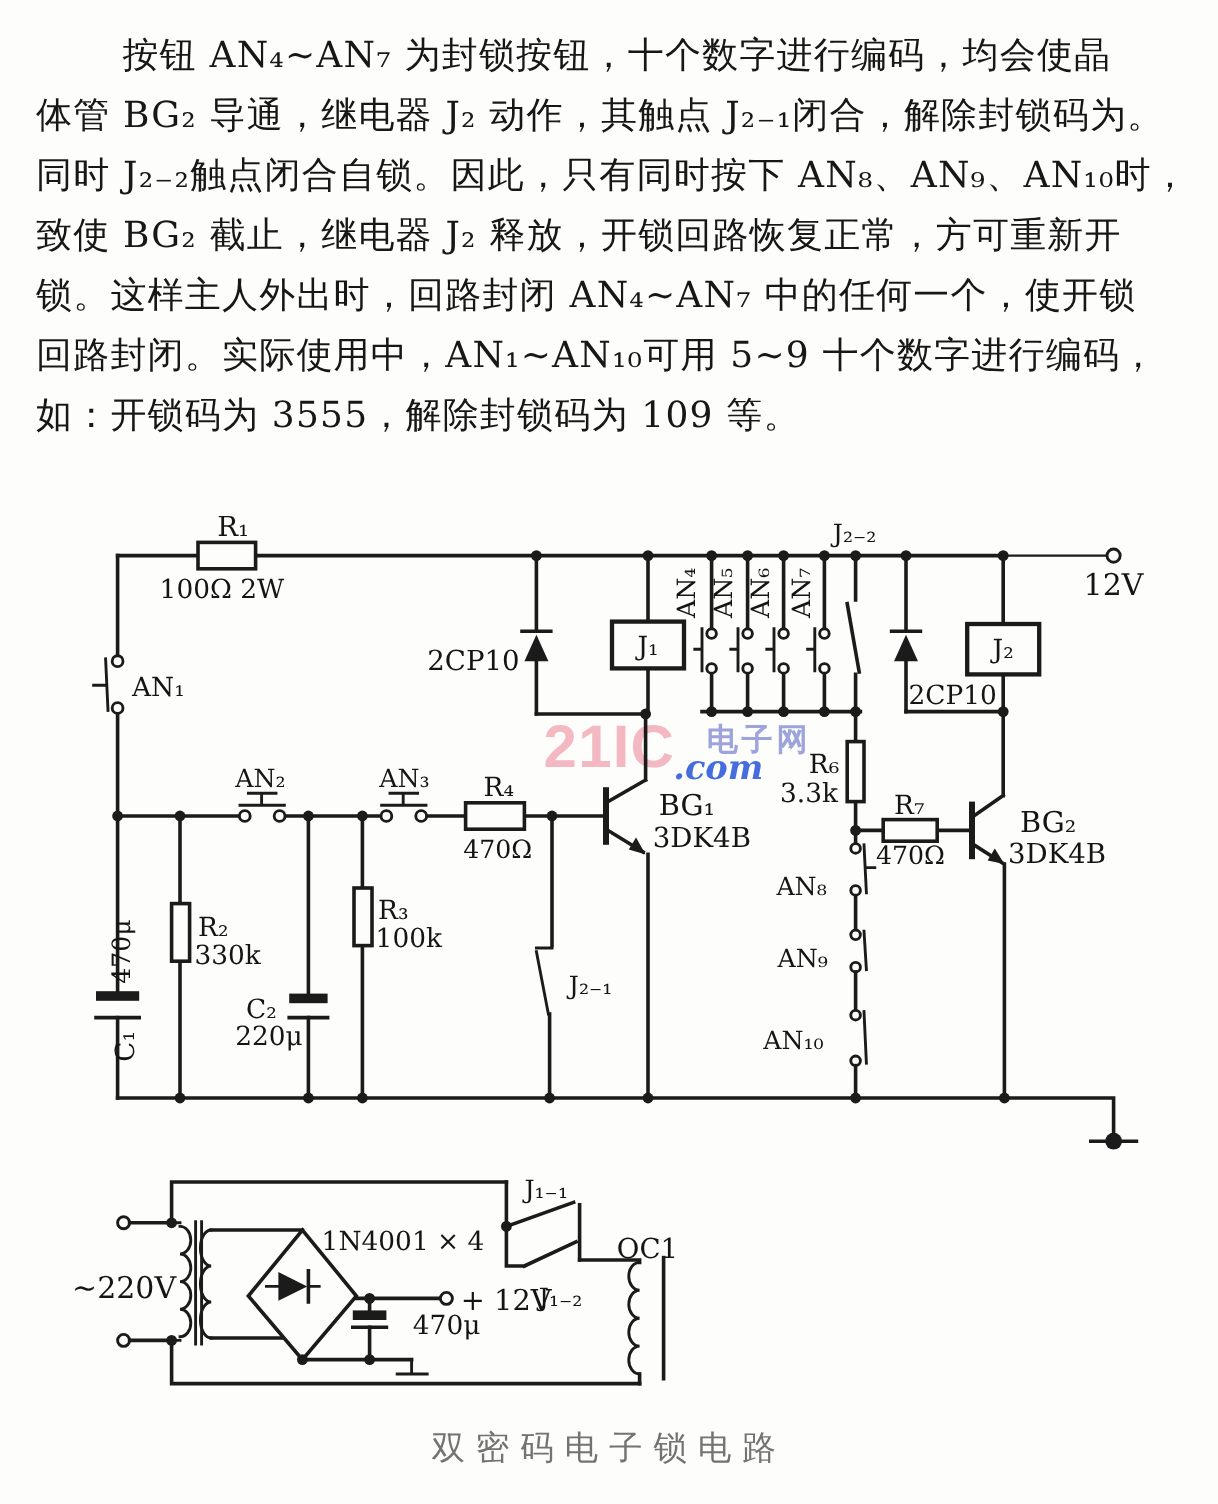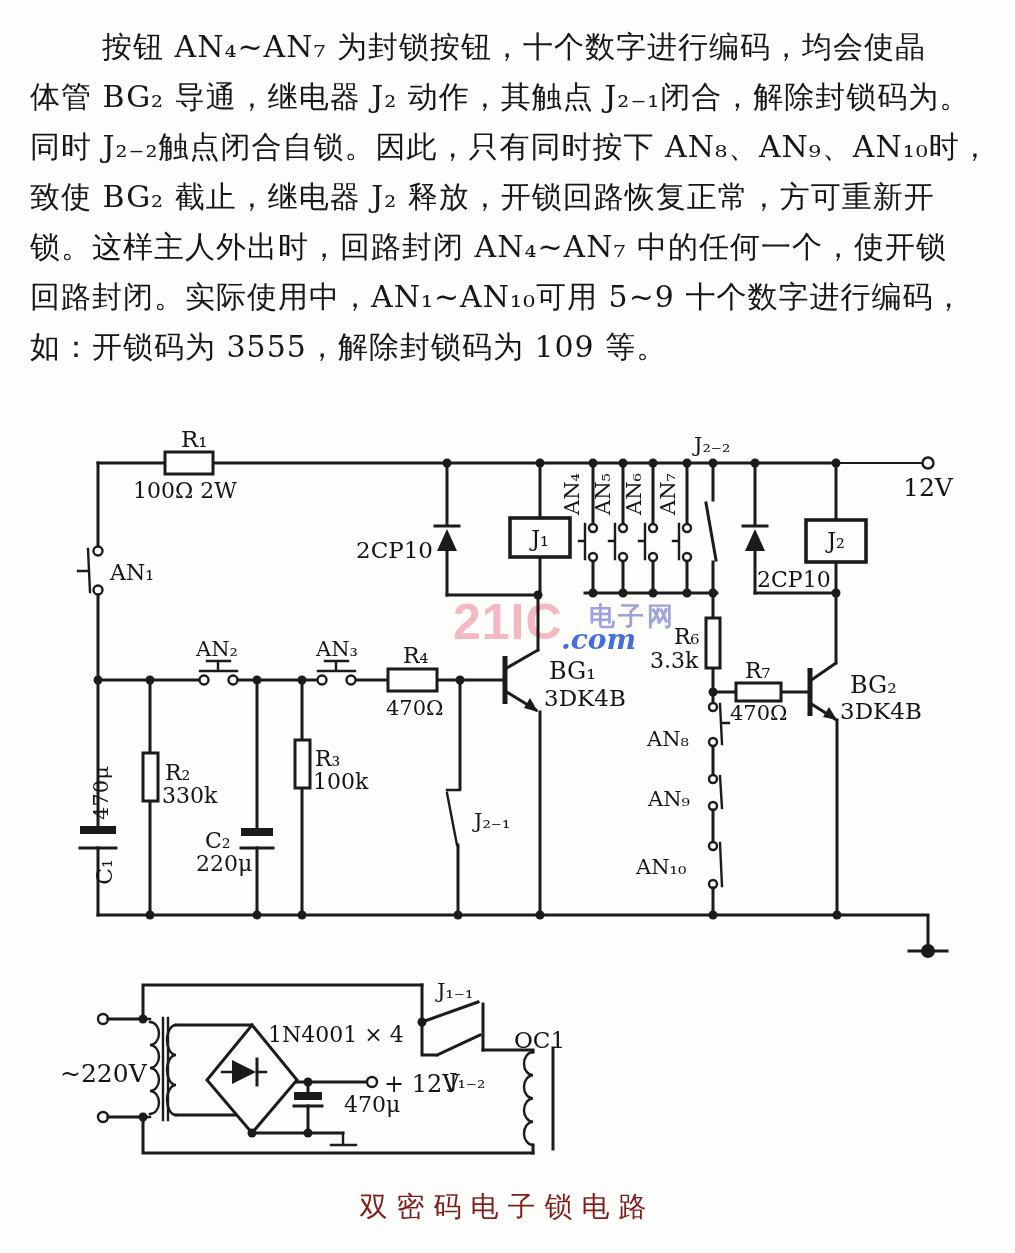--- a/index.html
+++ b/index.html
@@ -4,21 +4,21 @@
 <style>
   html,body{margin:0;padding:0;}
   body{width:1015px;height:1253px;background:#fdfdfb;position:relative;overflow:hidden;
        font-family:"DejaVu Serif",serif;color:#141414;}
   .page{position:absolute;inset:0;}
   .text-block{position:absolute;top:22px;left:30px;width:945px;}
   .text-line{font-size:30px;line-height:50px;height:50px;white-space:nowrap;
              font-family:"DejaVu Serif",serif;color:#171717;letter-spacing:1px;}
   .text-line.indent{padding-left:72px;}
   .caption{position:absolute;top:1188px;left:0;width:1015px;text-align:center;
-           font-size:28px;letter-spacing:9px;color:#7f1d1d;}
+           font-size:28px;letter-spacing:9px;color:#737373;}
   .watermark{position:absolute;top:597px;left:453px;width:230px;height:70px;opacity:.82;}
   .wm-brand{position:absolute;top:-4px;left:0;font-size:50px;font-weight:bold;
             letter-spacing:1px;color:#f2a9b5;font-family:"Liberation Sans",sans-serif;}
   .wm-site{position:absolute;top:2px;left:126px;font-size:26px;font-weight:bold;
            letter-spacing:3px;color:#8a90d6;font-family:"DejaVu Sans",sans-serif;margin-left:10px;}
   .wm-suffix{position:absolute;top:26px;left:108px;font-size:28px;font-weight:bold;
              font-style:italic;color:#1d4ed8;font-family:"DejaVu Serif",serif;}
   svg.schematic{position:absolute;top:0;left:0;}
   svg text{font-family:"DejaVu Serif",serif;fill:#151515;}
   .w{stroke:#1b1b1b;stroke-width:3;fill:none;stroke-linecap:square;}

